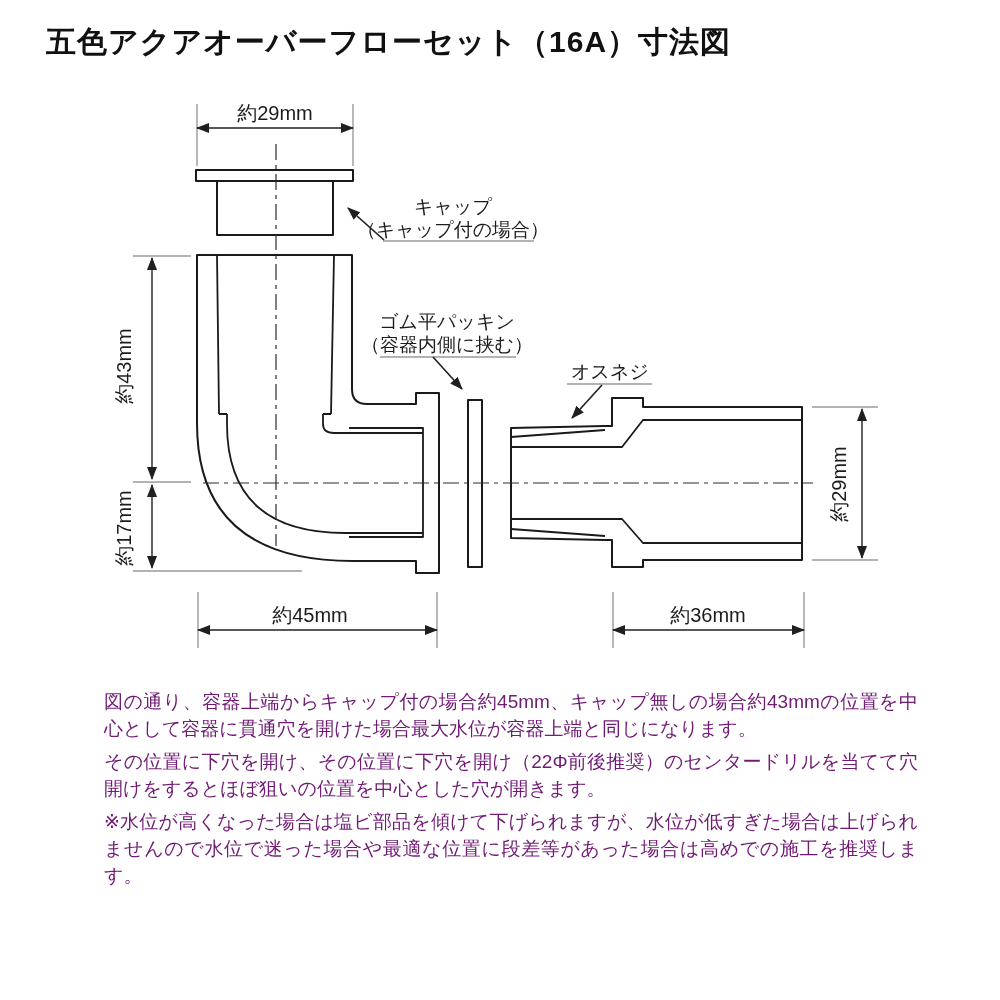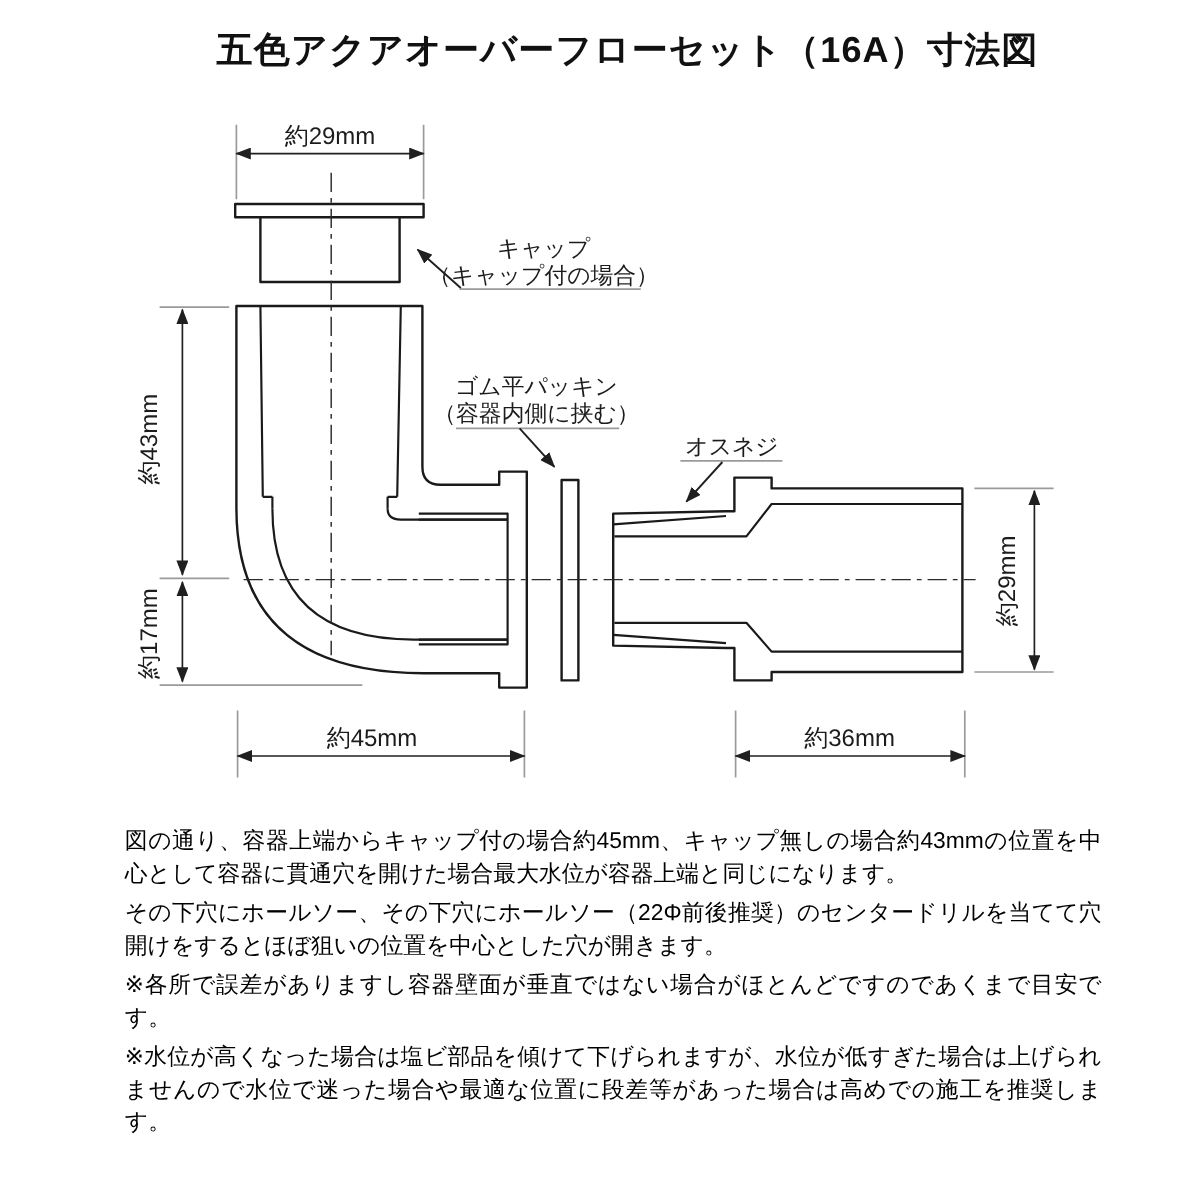--- a/index.html
+++ b/index.html
@@ -1,22 +1,22 @@
 <!DOCTYPE html>
 <html><head>
 <meta charset="utf-8">
 <style>
   html,body{margin:0;padding:0;background:#ffffff;}
   .page{position:relative;width:1000px;height:1000px;background:#fff;overflow:hidden;
         font-family:"Liberation Sans","DejaVu Sans",sans-serif;color:#1a1a1a;}
   .title{position:absolute;top:22px;left:0;width:1000px;box-sizing:border-box;padding-left:46px;
-         text-align:center;font-size:30px;font-weight:bold;letter-spacing:1px;color:#111;}
+         font-size:30px;font-weight:bold;letter-spacing:1px;color:#111;}
   .diagram{position:absolute;top:0;left:0;}
   .notes{position:absolute;top:688px;left:104px;width:814px;}
-  .notes p{margin:0 0 6px 0;font-size:19px;line-height:27px;color:#000000;text-align:justify;}
+  .notes p{margin:0 0 6px 0;font-size:19px;line-height:27px;color:#701a75;text-align:justify;}
   svg .part{fill:#ffffff;stroke:#1a1a1a;stroke-width:2;stroke-linejoin:round;}
   svg .inner{fill:none;stroke:#1a1a1a;stroke-width:1.8;stroke-linejoin:round;}
   svg .cl{fill:none;stroke:#2a2a2a;stroke-width:1.2;stroke-dasharray:16 5 4 5;}
   svg .ext{stroke:#9a9a9a;stroke-width:1.4;fill:none;}
   svg .dim{stroke:#1f1f1f;stroke-width:1.4;fill:none;}
   svg .leader{stroke:#1f1f1f;stroke-width:1.6;fill:none;}
   svg text{fill:#1c1c1c;}
   svg .dimtxt{font-size:20px;}
   svg .lbltxt{font-size:19px;}
 </style>
@@ -84,18 +84,17 @@
 
     <text class="lbltxt" x="453" y="213" text-anchor="middle">キャップ</text>
     <text class="lbltxt" x="453" y="236" text-anchor="middle">（キャップ付の場合）</text>
     <text class="lbltxt" x="447" y="328" text-anchor="middle">ゴム平パッキン</text>
     <text class="lbltxt" x="447" y="351" text-anchor="middle">（容器内側に挟む）</text>
     <text class="lbltxt" x="610" y="378" text-anchor="middle">オスネジ</text>
   </svg>
 
   <div class="notes">
     <p>図の通り、容器上端からキャップ付の場合約45mm、キャップ無しの場合約43mmの位置を中心として容器に貫通穴を開けた場合最大水位が容器上端と同じになります。</p>
-    <p>その下穴にホールソー、その下穴にホールソー（22Φ前後推奨）のセンタードリルを当てて穴開けをするとほぼ狙いの位置を中心とした穴が開きます。</p>
-    <p>※各所で誤差がありますし容器壁面が垂直ではない場合がほとんどですのであくまで目安です。</p>
+    <p>その位置に下穴を開け、その位置に下穴を開け（22Φ前後推奨）のセンタードリルを当てて穴開けをするとほぼ狙いの位置を中心とした穴が開きます。</p>
     <p>※水位が高くなった場合は塩ビ部品を傾けて下げられますが、水位が低すぎた場合は上げられませんので水位で迷った場合や最適な位置に段差等があった場合は高めでの施工を推奨します。</p>
   </div>
 
 </div>
 
 </body></html>

